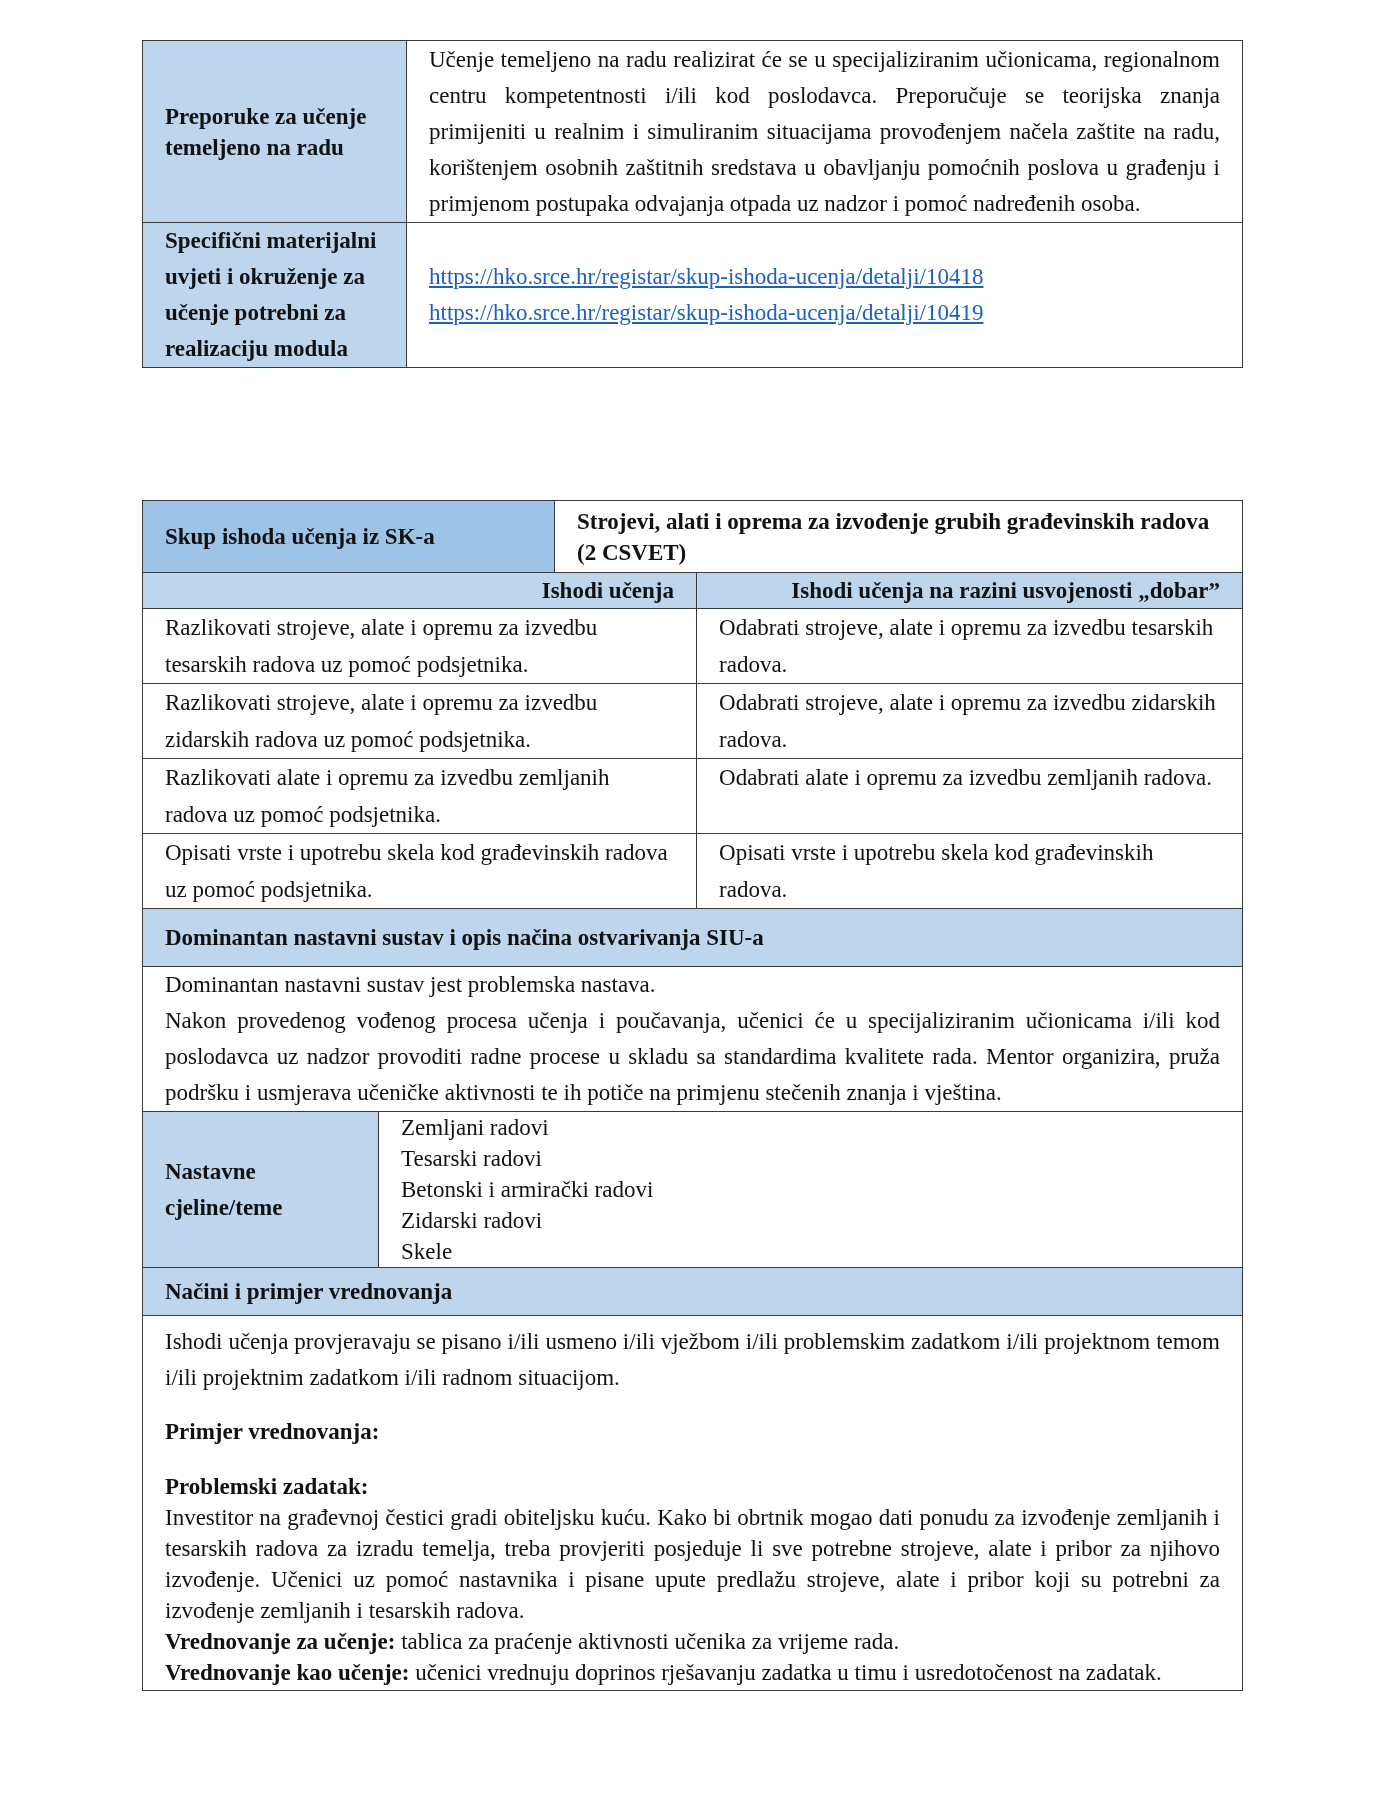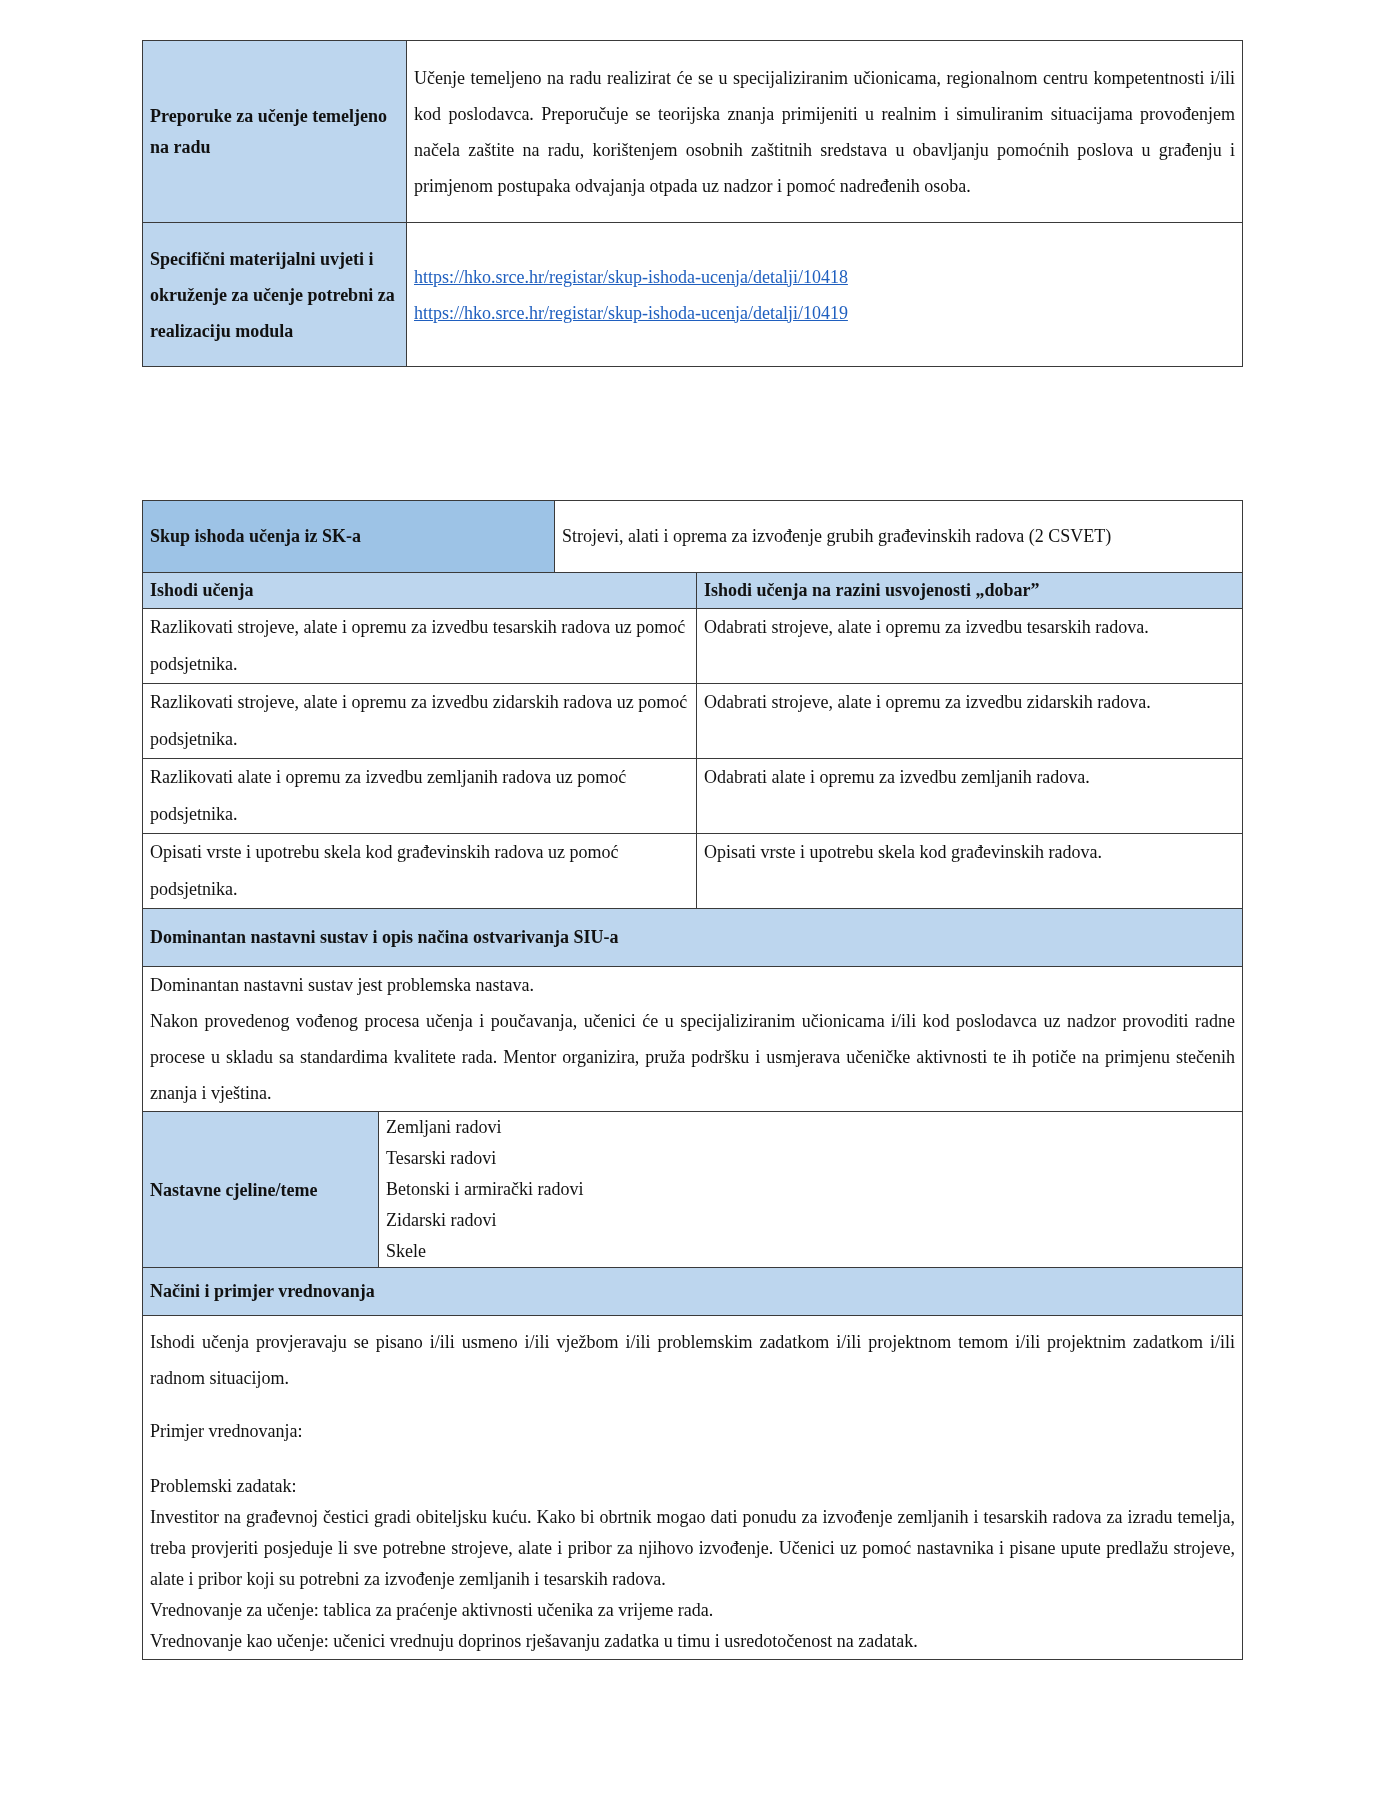--- a/index.html
+++ b/index.html
@@ -2,28 +2,28 @@
 <html><head>
 <meta charset="utf-8">
 <style>
   html, body { margin: 0; padding: 0; background: #ffffff; }
   body {
     width: 1386px; height: 1797px; position: relative; overflow: hidden;
     font-family: "Liberation Serif", "DejaVu Serif", serif;
     color: #111111;
   }
   table { border-collapse: collapse; position: absolute; table-layout: fixed; }
-  td { border: 1.5px solid #3a3a3a; vertical-align: middle; padding: 0 7px; font-size: 18px; line-height: 31px; }
+  td { border: 1.5px solid #3a3a3a; vertical-align: middle; padding: 0 22px; font-size: 23px; line-height: 31px; }
   .lbl { background: #bdd6ee; font-weight: bold; }
   .lbl-dark { background: #9dc3e6; font-weight: bold; }
-  .hdr { background: #bdd6ee; font-weight: bold; text-align: left; }
+  .hdr { background: #bdd6ee; font-weight: bold; text-align: right; }
   .justify { text-align: justify; }
   a.link { color: #1f5fbf; text-decoration: underline; }
   .tight td { line-height: 37px; }
-  .bold { font-weight: normal; }
+  .bold { font-weight: bold; }
   .blk { display: block; }
 </style>
 </head>
 <body>
 
 <table style="left:142px; top:40px; width:1100px;">
   <colgroup>
       <col style="width:264px">
       <col style="width:836px">
     </colgroup>

